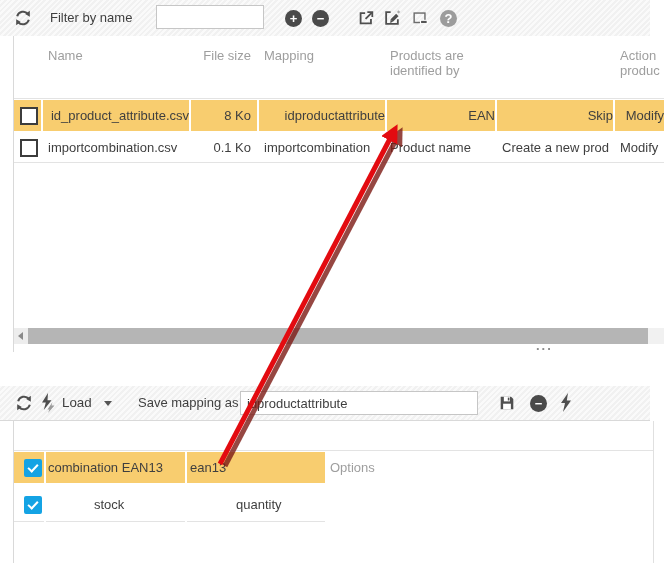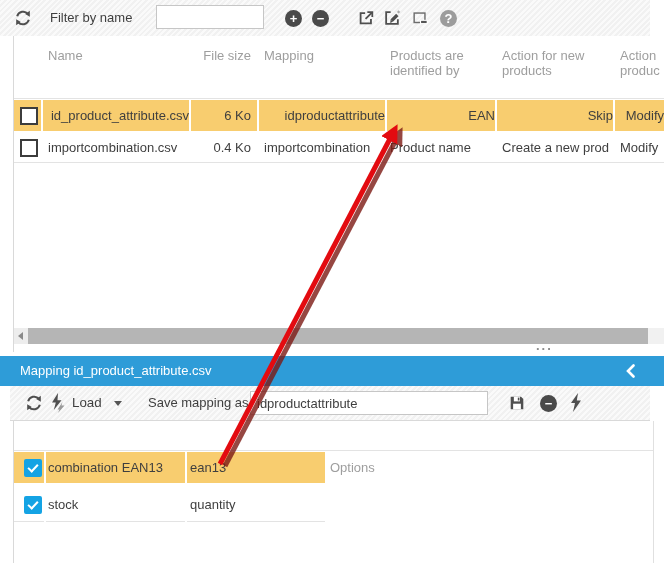--- a/index.html
+++ b/index.html
@@ -4,21 +4,21 @@
 <style>
   html,body{margin:0;padding:0;background:#fff;}
   .screen{position:relative;width:664px;height:563px;overflow:hidden;background:#fff;
           font-family:"Liberation Sans",sans-serif;font-size:13px;color:#3f3f3f;}
   button{background:none;border:0;padding:0;margin:0;cursor:pointer;font-family:inherit;}
 
   
   .toolbar{position:absolute;left:0;right:14px;
            background:repeating-linear-gradient(315deg,#f1f1f1 0 2px,#fafafa 2px 4px);}
   .top-toolbar{top:0;height:36px;}
-  .panel-toolbar{top:386px;height:34px;border-bottom:1px solid #d9d9d9;margin-left:10px;}
+  .panel-toolbar{top:386px;height:34px;border-bottom:1px solid #d9d9d9;}
   .tb-label{position:absolute;line-height:36px;color:#3f3f3f;}
   .panel-toolbar .tb-label{line-height:34px;}
   .text-input{position:absolute;height:22px;border:1px solid #c6c6c6;background:#fff;
               font-family:inherit;font-size:13px;color:#3f3f3f;padding:0 6px;outline:none;}
   .icon-btn{position:absolute;width:18px;height:18px;color:#4f4f4f;}
   .icon-btn svg{display:block;width:100%;height:100%;}
   .circle-btn{position:absolute;width:17px;height:17px;border-radius:50%;background:#4a4a4a;
               color:#fff;font-weight:bold;font-size:13px;line-height:16px;text-align:center;}
   .circle-btn.help{background:#9c9c9c;}
   .caret{position:absolute;width:0;height:0;border-left:4px solid transparent;
@@ -63,21 +63,21 @@
   .panel-title{position:absolute;left:20px;line-height:30px;color:#fff;font-size:13px;}
   .collapse-btn{position:absolute;right:28px;top:8px;width:11px;height:14px;}
 
   
   .m-use {left:14px;width:30px;padding-left:4px;box-sizing:border-box;}
   .m-file{left:46px;width:139px;padding-left:2px;box-sizing:border-box;}
   .m-db  {left:187px;width:138px;padding-left:3px;box-sizing:border-box;}
   .m-opt {left:330px;width:120px;}
   .mt-head{top:428px;height:16px;line-height:16px;margin-top:32px;}
   .mt-r1 .cell{top:452px;}
-  .mt-r2 .cell{top:489px;}
+  .mt-r2 .cell{top:489px;margin-left:46px;}
 
   .arrow-overlay{position:absolute;left:0;top:0;width:664px;height:563px;z-index:99;pointer-events:none;}
 </style>
 </head>
 <body>
 
 <div class="screen">
 
   <div class="toolbar top-toolbar">
     <button class="icon-btn" style="left:14px;top:9px;">
@@ -119,62 +119,53 @@
     <button class="circle-btn help" style="left:440px;top:10px;">?</button>
   </div>
 
   <div class="vline" style="left:13px;top:36px;height:316px;"></div>
 
   <div class="ft-head">
     <div class="head-cell c-name" style="top:48px;">Name</div>
     <div class="head-cell c-size" style="top:48px;">File size</div>
     <div class="head-cell c-ident" style="top:48px;height:32px;">Products are identified by</div>
     <div class="head-cell c-map" style="top:48px;">Mapping</div>
-    <div class="head-cell c-anew" style="top:48px;height:32px;">Action for new products</div>
     <div class="head-cell c-aexist" style="top:48px;height:32px;">Action produc</div>
   </div>
   <div class="hline" style="left:14px;right:0;top:98px;"></div>
 
   <div class="ft-r1">
     <div class="cell hl c-check"></div>
     <span class="checkbox" style="left:20px;top:107px;"></span>
     <div class="cell hl c-name">id_product_attribute.csv</div>
-    <div class="cell hl c-size">6 Ko</div>
+    <div class="cell hl c-size">8 Ko</div>
     <div class="cell hl c-map">idproductattribute</div>
     <div class="cell hl c-ident">EAN</div>
     <div class="cell hl c-anew">Skip</div>
     <div class="cell hl c-aexist">Modify</div>
   </div>
 
   <div class="ft-r2">
     <span class="checkbox" style="left:20px;top:139px;"></span>
     <div class="cell c-name">importcombination.csv</div>
-    <div class="cell c-size">0.4 Ko</div>
+    <div class="cell c-size">0.1 Ko</div>
     <div class="cell c-map">importcombination</div>
     <div class="cell c-ident">Product name</div>
     <div class="cell c-anew">Create a new prod</div>
     <div class="cell c-aexist">Modify</div>
   </div>
   <div class="hline" style="left:14px;right:0;top:162px;"></div>
 
   <div class="hscroll">
     <div class="hs-left"></div>
     <div class="hs-thumb"></div>
   </div>
 
   <div class="splitter-dots">...</div>
 
-  <div class="panel-header">
-    <span class="panel-title">Mapping id_product_attribute.csv</span>
-    <button class="collapse-btn">
-      <svg viewBox="0 0 10 14" width="11" height="14">
-        <path d="M8 1.5 2.5 7 8 12.5" stroke="#fff" stroke-width="2.6" fill="none" stroke-linecap="round"></path>
-        </svg>
-    </button>
-  </div>
 
   <div class="toolbar panel-toolbar">
     <button class="icon-btn" style="left:15px;top:8px;">
       <svg viewBox="0 0 20 20">
           <g fill="none" stroke="currentColor" stroke-width="2.2">
         <path d="M3.5 8a7 7 0 0 1 12-2.6"></path>
             <path d="M16.5 12a7 7 0 0 1-12 2.6"></path>
           </g>
         <polygon points="17.6,2 17.6,8.6 12.4,5.6" fill="currentColor"></polygon>
         <polygon points="2.4,18 2.4,11.4 7.6,14.4" fill="currentColor"></polygon>

